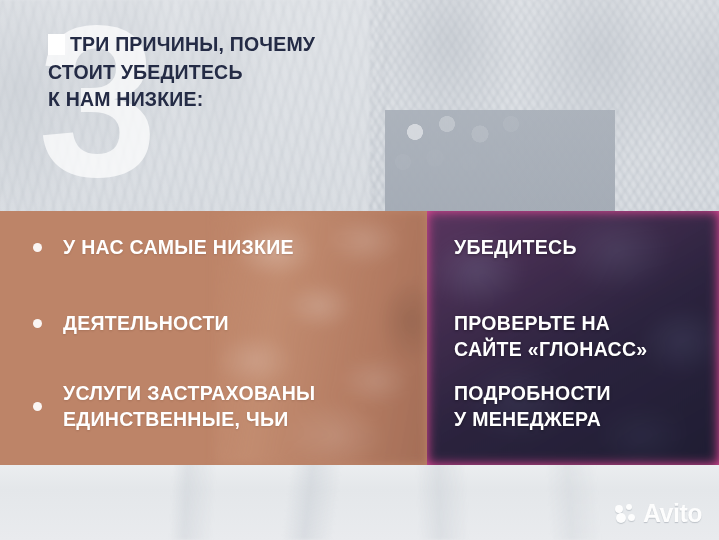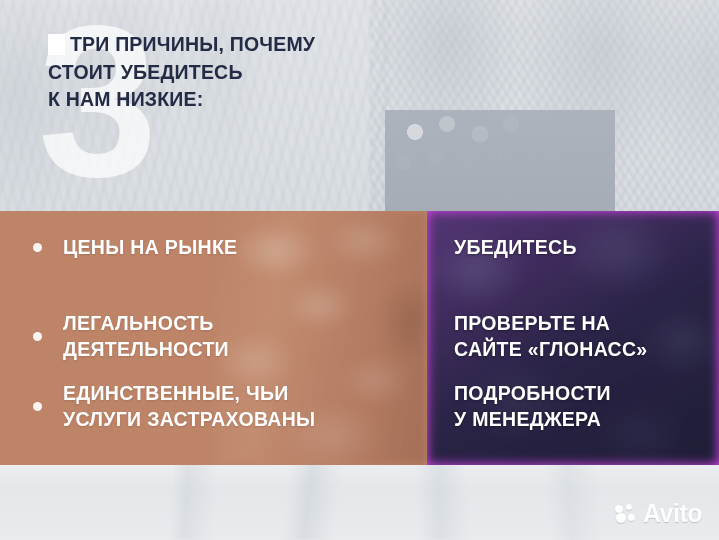--- a/index.html
+++ b/index.html
@@ -142,21 +142,21 @@
       radial-gradient(ellipse 58px 40px at 40px 150px, rgba(255,255,255,.16), rgba(255,255,255,0) 70%),
       radial-gradient(ellipse 52px 38px at 160px 170px,rgba(255,255,255,.14), rgba(255,255,255,0) 70%),
       radial-gradient(ellipse 70px 50px at 120px 225px,rgba(255,255,255,.12), rgba(255,255,255,0) 72%),
       radial-gradient(ellipse 45px 60px at 195px 110px,rgba(90,60,45,.22), rgba(255,255,255,0) 72%),
       linear-gradient(100deg, rgba(189,132,104,.95) 0%, rgba(196,143,115,.72) 30%, rgba(172,116,92,.60) 70%, rgba(150,98,78,.66) 100%);
     filter:blur(5px);
   }
   .panel-right {
     position:relative;
     width:292px; height:100%;
-    background:#d946ef;
+    background:#ec4899;
     overflow:hidden;
   }
   .panel-right-photo {
     position:absolute; inset:0;
     background:
       radial-gradient(ellipse 70px 55px at 50px 60px,  rgba(150,165,195,.20), rgba(255,255,255,0) 70%),
       radial-gradient(ellipse 80px 60px at 190px 40px, rgba(140,155,185,.16), rgba(255,255,255,0) 70%),
       radial-gradient(ellipse 60px 50px at 255px 130px,rgba(130,145,180,.14), rgba(255,255,255,0) 72%),
       radial-gradient(ellipse 75px 55px at 90px 190px, rgba(120,135,170,.12), rgba(255,255,255,0) 72%),
       radial-gradient(ellipse 65px 45px at 215px 225px,rgba(110,125,160,.10), rgba(255,255,255,0) 72%),
@@ -254,37 +254,36 @@
 
   <div class="panels">
 
     <div class="panel-left">
       <div class="panel-left-photo"></div>
       <div class="left-list">
 
         <div class="bullet-row">
           <span class="bullet-dot"></span>
           <span class="bullet-text">
-            <span class="ln">ЦЕНЫ НА РЫНКЕ</span>
+            <span class="ln">У НАС САМЫЕ НИЗКИЕ</span>
           </span>
         </div>
 
         <div class="bullet-row">
           <span class="bullet-dot"></span>
           <span class="bullet-text">
-            <span class="ln">ЛЕГАЛЬНОСТЬ</span>
             <span class="ln">ДЕЯТЕЛЬНОСТИ</span>
           </span>
         </div>
 
         <div class="bullet-row">
           <span class="bullet-dot"></span>
           <span class="bullet-text">
+            <span class="ln">УСЛУГИ ЗАСТРАХОВАНЫ</span>
             <span class="ln">ЕДИНСТВЕННЫЕ, ЧЬИ</span>
-            <span class="ln">УСЛУГИ ЗАСТРАХОВАНЫ</span>
           </span>
         </div>
 
       </div>
     </div>
 
     <div class="panel-right">
       <div class="panel-right-photo"></div>
       <div class="right-list">
 

